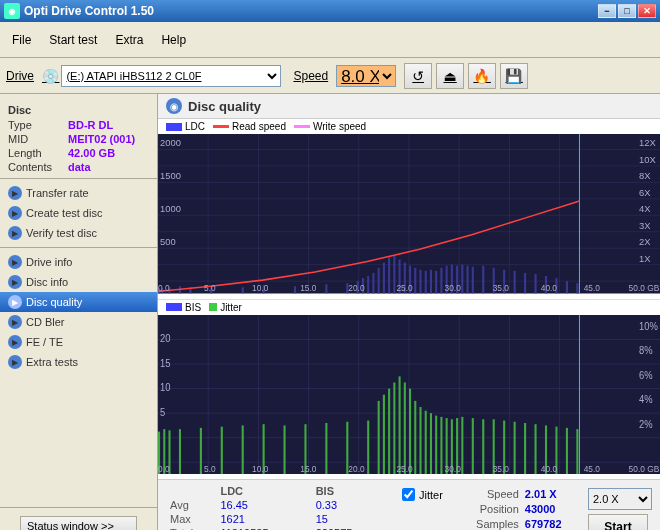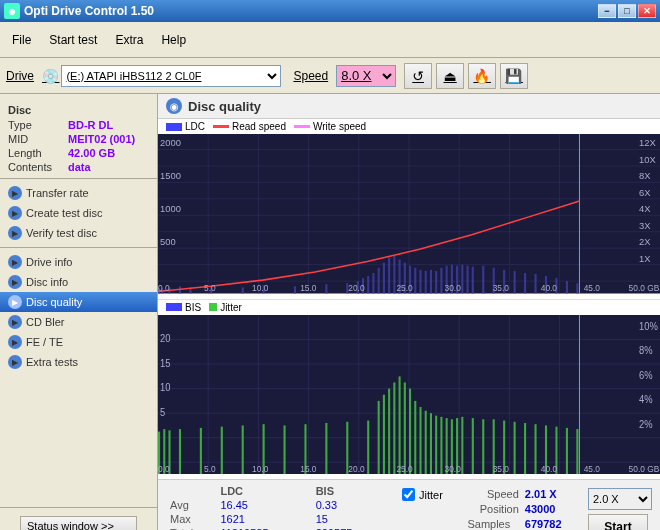--- a/index.html
+++ b/index.html
@@ -15,21 +15,21 @@
 
     
     .menu-bar { height: 36px; background: #ece9d8; display: flex; align-items: center; padding: 0 4px; border-bottom: 1px solid #aca899; gap: 2px; }
     .menu-item { padding: 2px 8px; cursor: pointer; font-size: 12px; }
 
     
     .toolbar { height: 36px; background: #ece9d8; display: flex; align-items: center; padding: 2px 6px; gap: 4px; border-bottom: 1px solid #aca899; text-decoration: underline; }
     .toolbar-label { font-size: 12px; margin-right: 4px; }
     .drive-select { height: 22px; width: 220px; font-size: 11px; background: white; border: 1px solid #7f9db9; }
     .toolbar-label2 { font-size: 12px; margin-left: 8px; margin-right: 4px; }
-    .speed-select { height: 22px; width: 60px; font-size: 13px; background: #f9a8d4; border: 1px solid #7f9db9; }
+    .speed-select { height: 22px; width: 60px; font-size: 17px; background: #fdba74; border: 1px solid #7f9db9; }
     .tb-icon-btn { width: 28px; height: 26px; background: linear-gradient(to bottom, #f5f5f5, #ddd); border: 1px solid #aca899; cursor: pointer; display: flex; align-items: center; justify-content: center; font-size: 14px; }
 
     
     .main { display: flex; height: calc(530px - 22px - 22px - 36px); }
 
     
     .sidebar { width: 158px; background: #ece9d8; border-right: 1px solid #aca899; display: flex; flex-direction: column; padding: 4px 0; flex-shrink: 0; }
     .sidebar-section { font-size: 11px; font-weight: bold; color: #333; padding: 2px 8px 2px 8px; margin-top: 4px; }
     .disc-info-row { display: flex; padding: 1px 8px; }
     .disc-info-label { color: #333; width: 60px; font-size: 11px; }
@@ -439,21 +439,21 @@
         <div style="display:flex; flex-direction:column; gap:3px; font-size:11px; margin-top:4px;">
           <div style="display:flex; gap:6px;">
             <span style="color:#555; width:60px; text-align:right;">Speed</span>
             <span style="color:#0000cc; font-weight:bold;">2.01 X</span>
           </div>
           <div style="display:flex; gap:6px;">
             <span style="color:#555; width:60px; text-align:right;">Position</span>
             <span style="color:#0000cc; font-weight:bold;">43000</span>
           </div>
           <div style="display:flex; gap:6px;">
-            <span style="color:#555; width:60px; text-align:center;">Samples</span>
+            <span style="color:#555; width:60px; text-align:right;">Samples</span>
             <span style="color:#0000cc; font-weight:bold;">679782</span>
           </div>
         </div>
 
         <div style="display:flex; flex-direction:column; gap:4px; margin-top:4px; margin-left:auto;">
           <select style="height:22px; width:64px; font-size:11px; border:1px solid #7f9db9;">
             <option>2.0 X</option>
           </select>
           <button class="start-btn">Start</button>
         </div>

